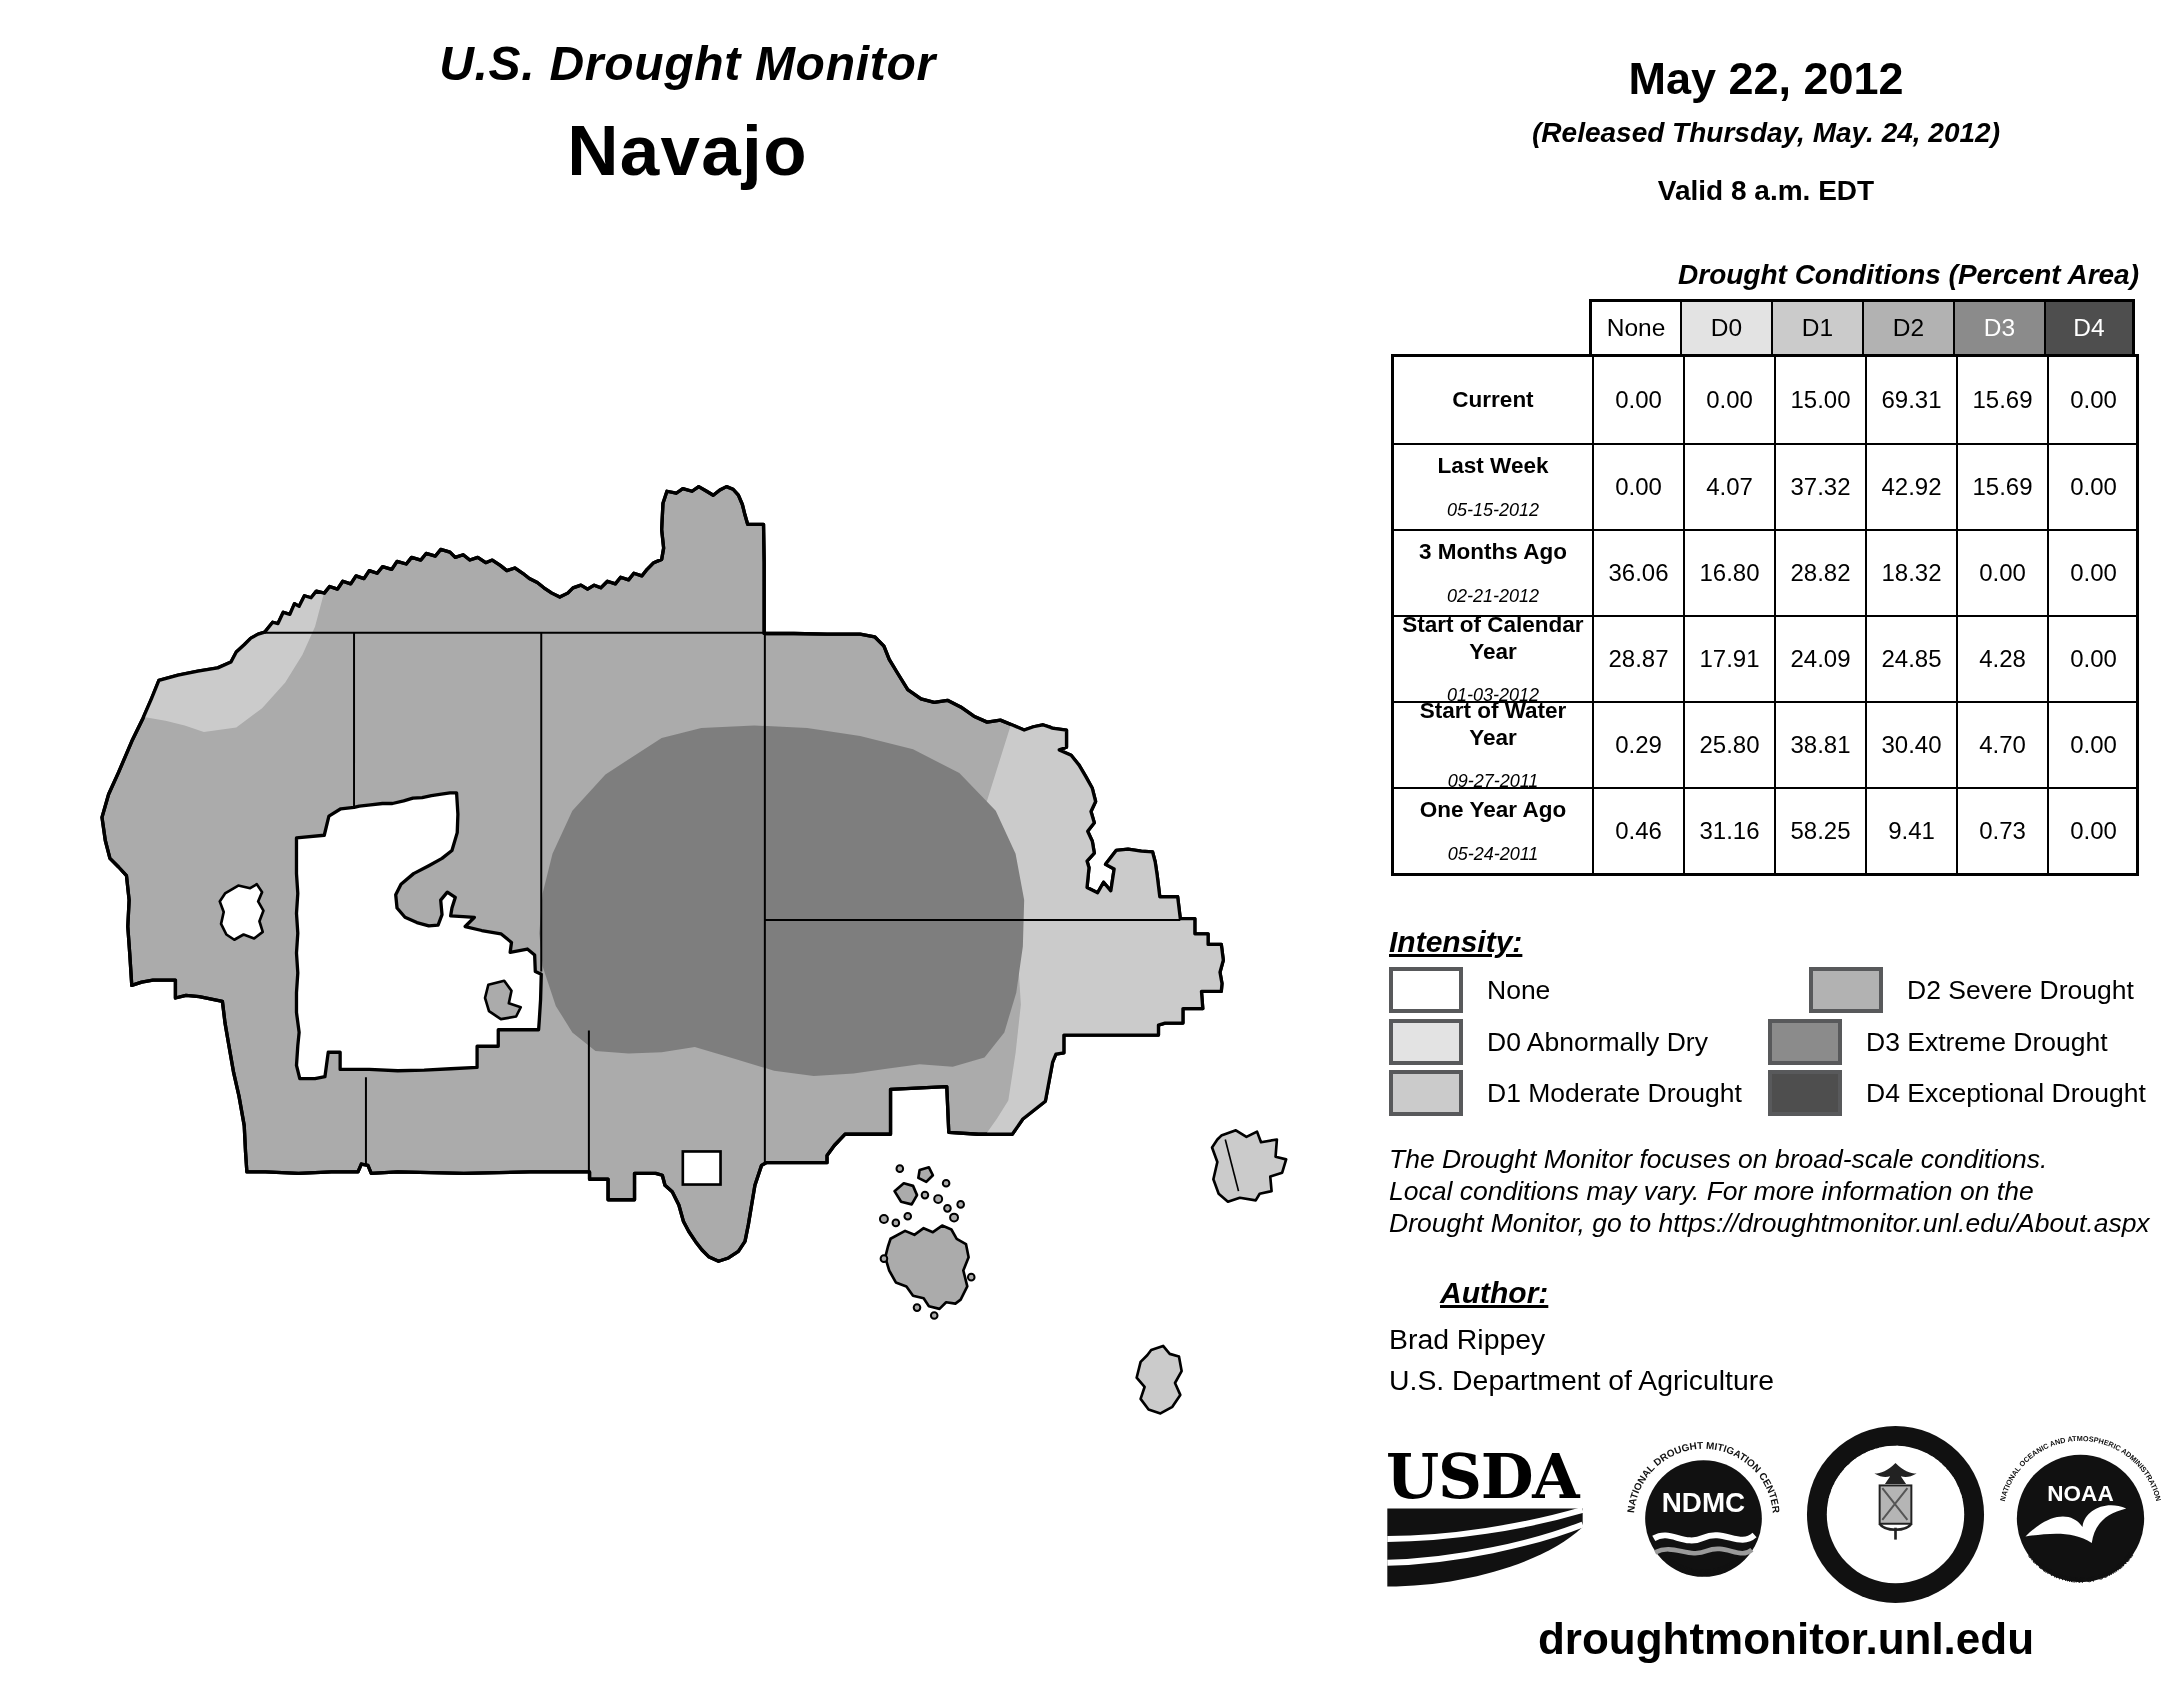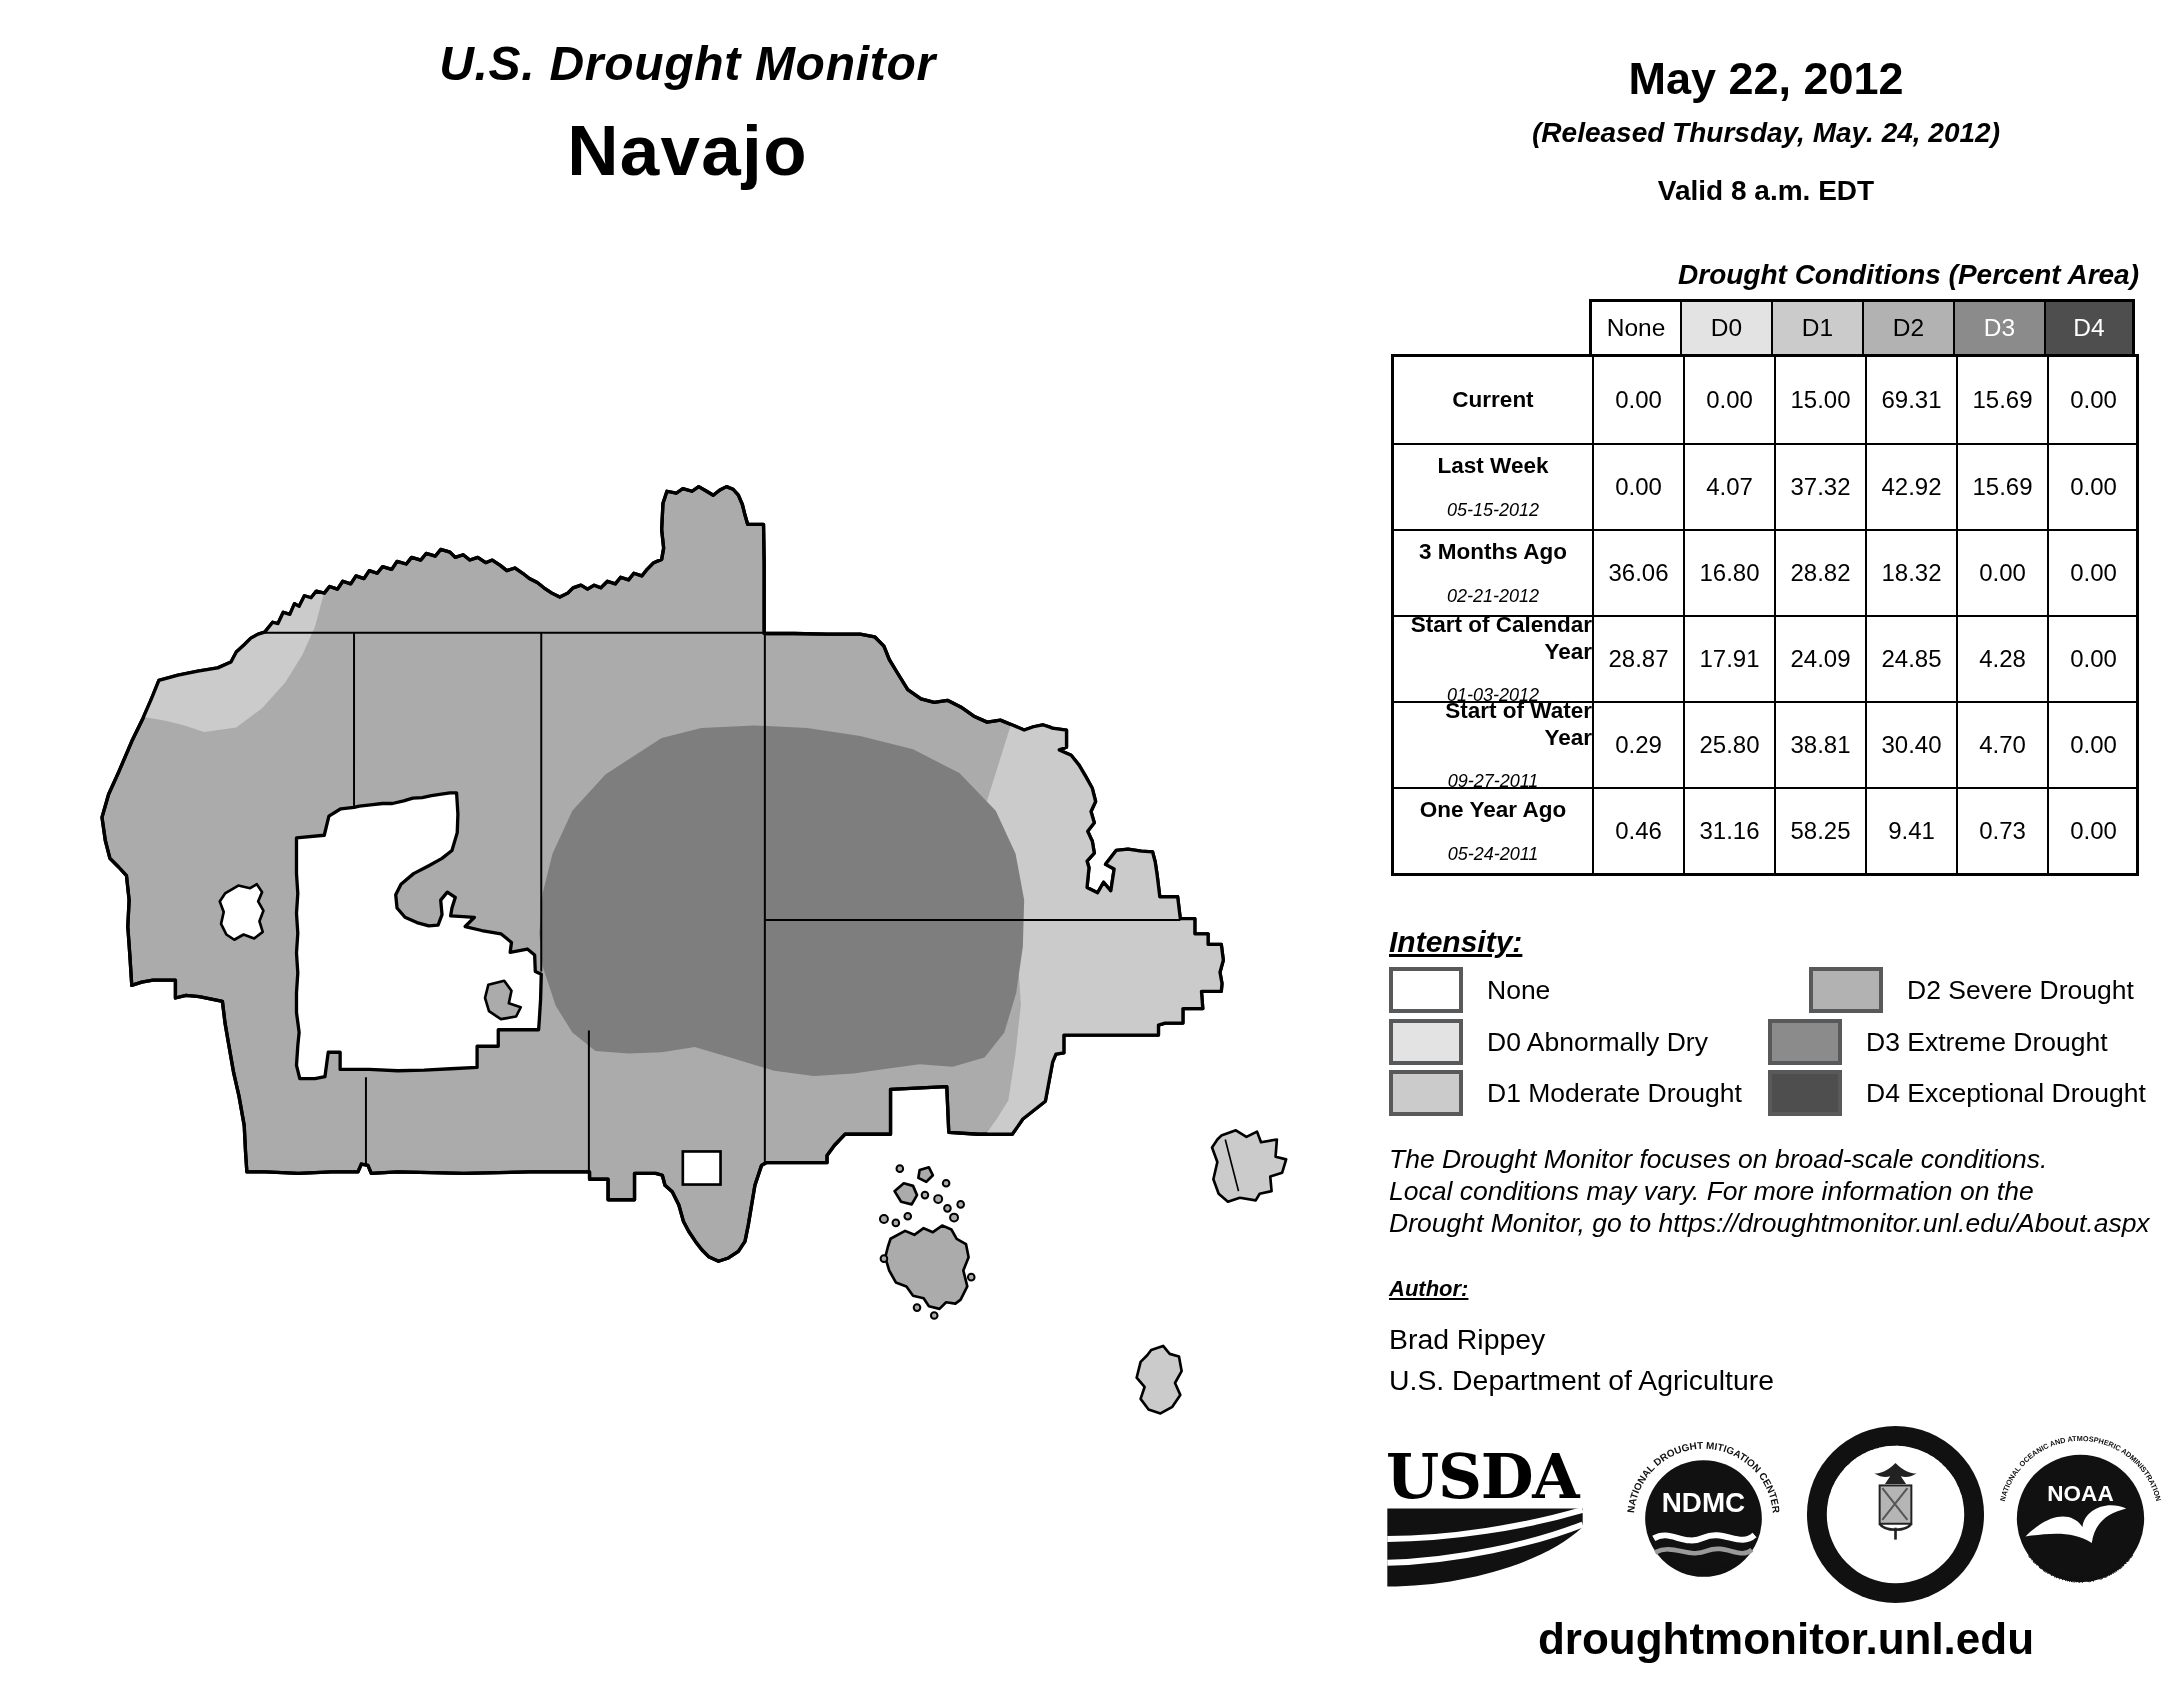--- a/index.html
+++ b/index.html
@@ -17,34 +17,34 @@
 
   
   .tbl-title{left:1590px;top:259px;width:549px;text-align:right;font-size:28px;font-style:italic;font-weight:bold;}
   .thead{left:1589px;top:299px;display:grid;grid-template-columns:repeat(6,91px);height:55px;}
   .thead .hc{border-top:3.3px solid #000;border-left:2px solid #000;display:flex;align-items:center;justify-content:center;font-size:24.5px;}
   .thead .hc:first-child{border-left:3.3px solid #000;}
   .thead .hc:last-child{border-right:3.3px solid #000;}
   .hc.lightText{color:#fff;}
   .tdata{left:1391px;top:354px;width:742px;height:516px;border:3.3px solid #000;display:grid;grid-template-columns:198px repeat(6,91px);grid-auto-rows:86px;}
   .tdata .cell{border-left:2px solid #000;border-top:2.6px solid #000;display:flex;align-items:center;justify-content:center;font-size:24px;}
-  .tdata .cell.c0{border-left:none;flex-direction:column;text-align:right;}
+  .tdata .cell.c0{border-left:none;flex-direction:column;text-align:center;}
   .tdata .row0{border-top:none;}
   .rlabel{font-weight:bold;font-size:22.5px;line-height:26.5px;}
   .rdate{font-style:italic;font-size:18px;margin-top:20px;}
 
   
   .intensity-title{left:1389px;top:925px;font-size:30px;font-weight:bold;font-style:italic;text-decoration:underline;}
   .leg-item{display:flex;align-items:center;}
   .leg-swatch{width:66px;height:38px;border:4.6px solid #58595b;}
   .leg-label{font-size:26.5px;margin-left:24px;white-space:nowrap;}
 
   
   .disclaimer{left:1389px;top:1143px;width:781px;font-size:26.5px;font-style:italic;line-height:32px;}
-  .author-title{left:1389px;top:1276px;font-size:22px;font-weight:bold;font-style:italic;text-decoration:underline;}
+  .author-title{left:1440px;top:1276px;font-size:30px;font-weight:bold;font-style:italic;text-decoration:underline;}
   .author-name{left:1389px;top:1323px;font-size:28.4px;}
   .author-org{left:1389px;top:1364px;font-size:28.4px;}
 
   
   .usda-box{left:1386px;top:1446px;width:205px;height:152px;}
   .usda-text{font-family:"DejaVu Serif","Liberation Serif",serif;font-weight:bold;font-size:61px;letter-spacing:-1.3px;line-height:61px;}
   .footer-url{left:1422px;top:1614px;width:728px;text-align:center;font-size:44px;font-weight:bold;}
   svg text{font-family:"Liberation Sans",sans-serif;}
 </style>
 </head>

